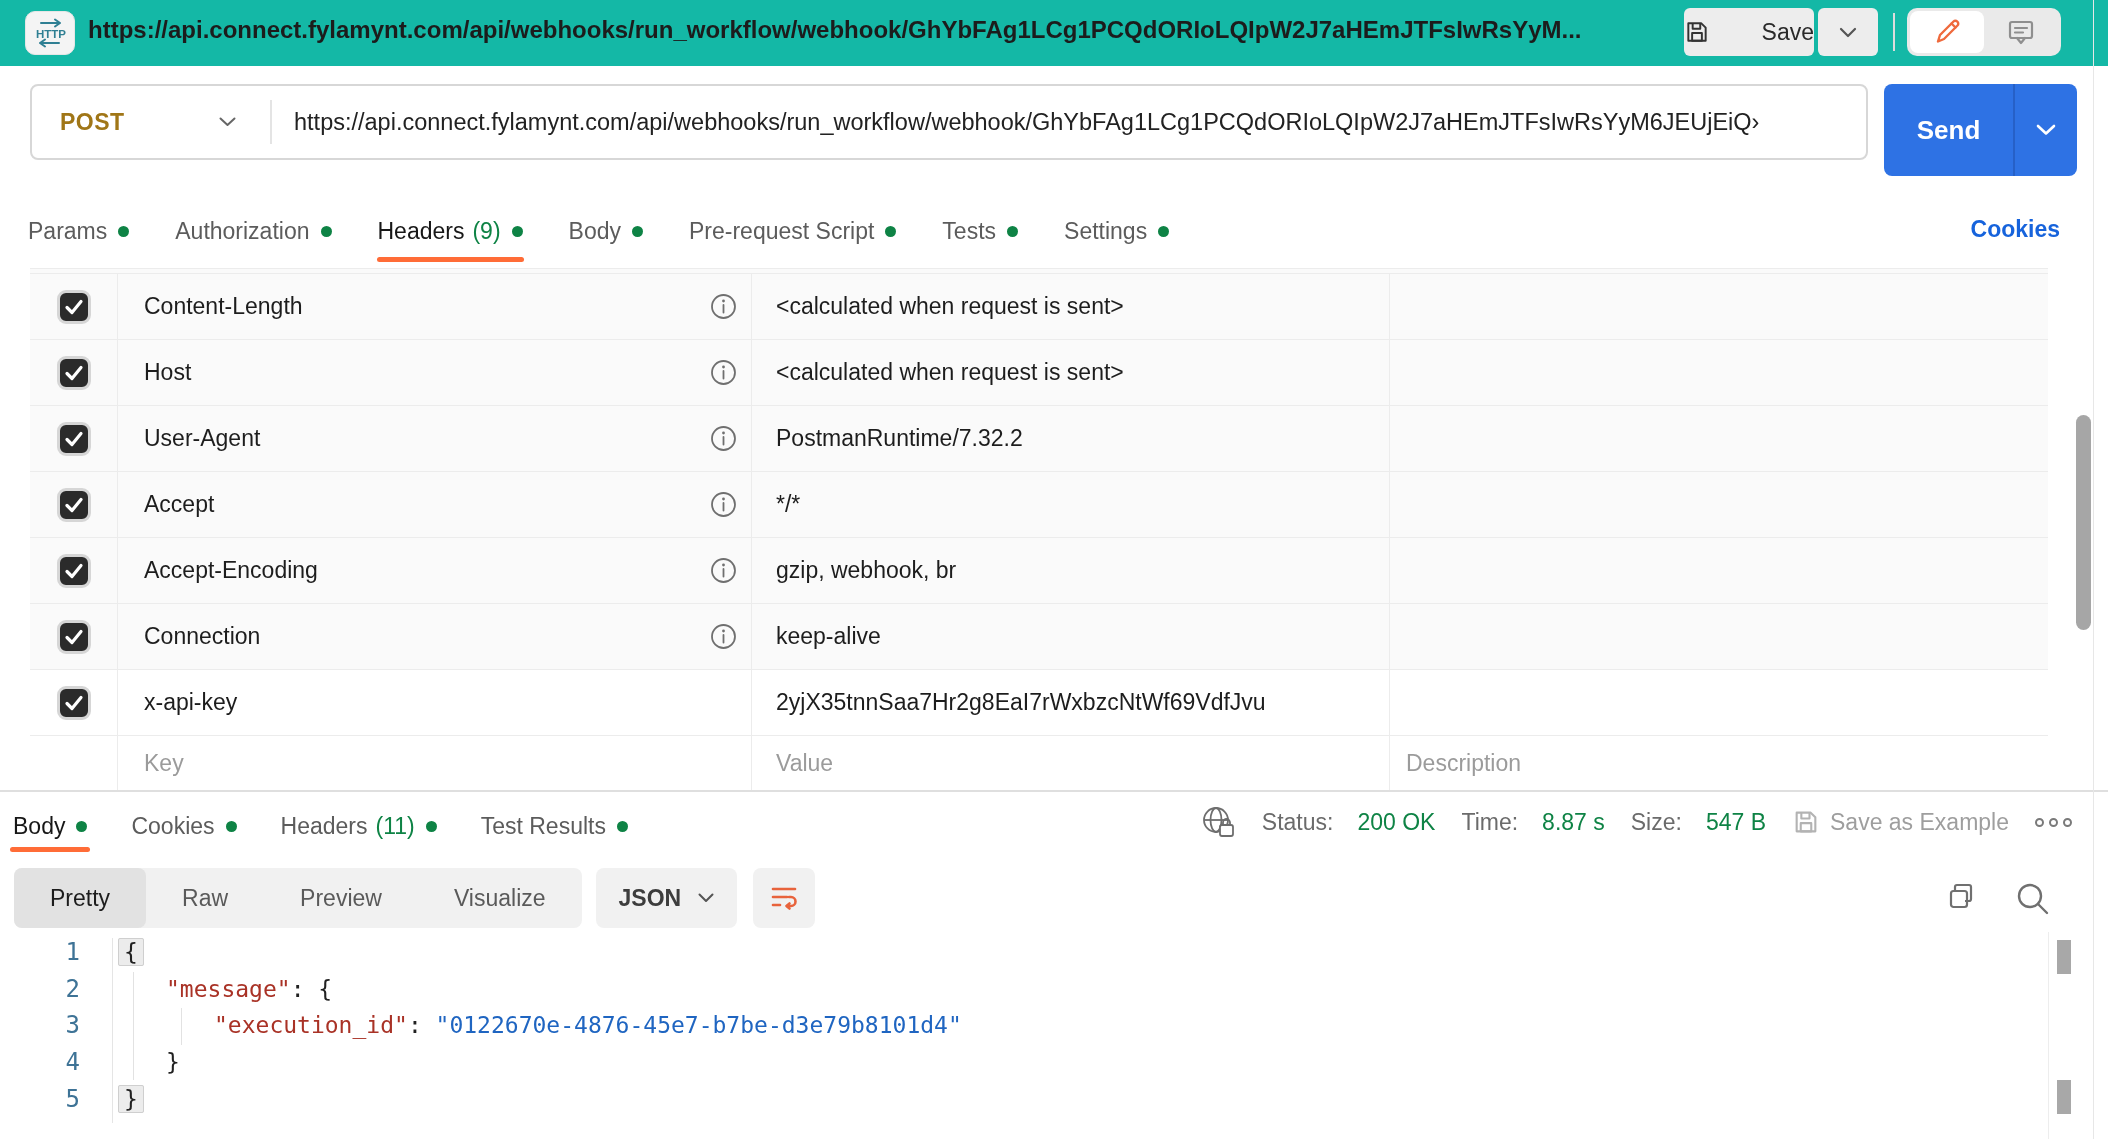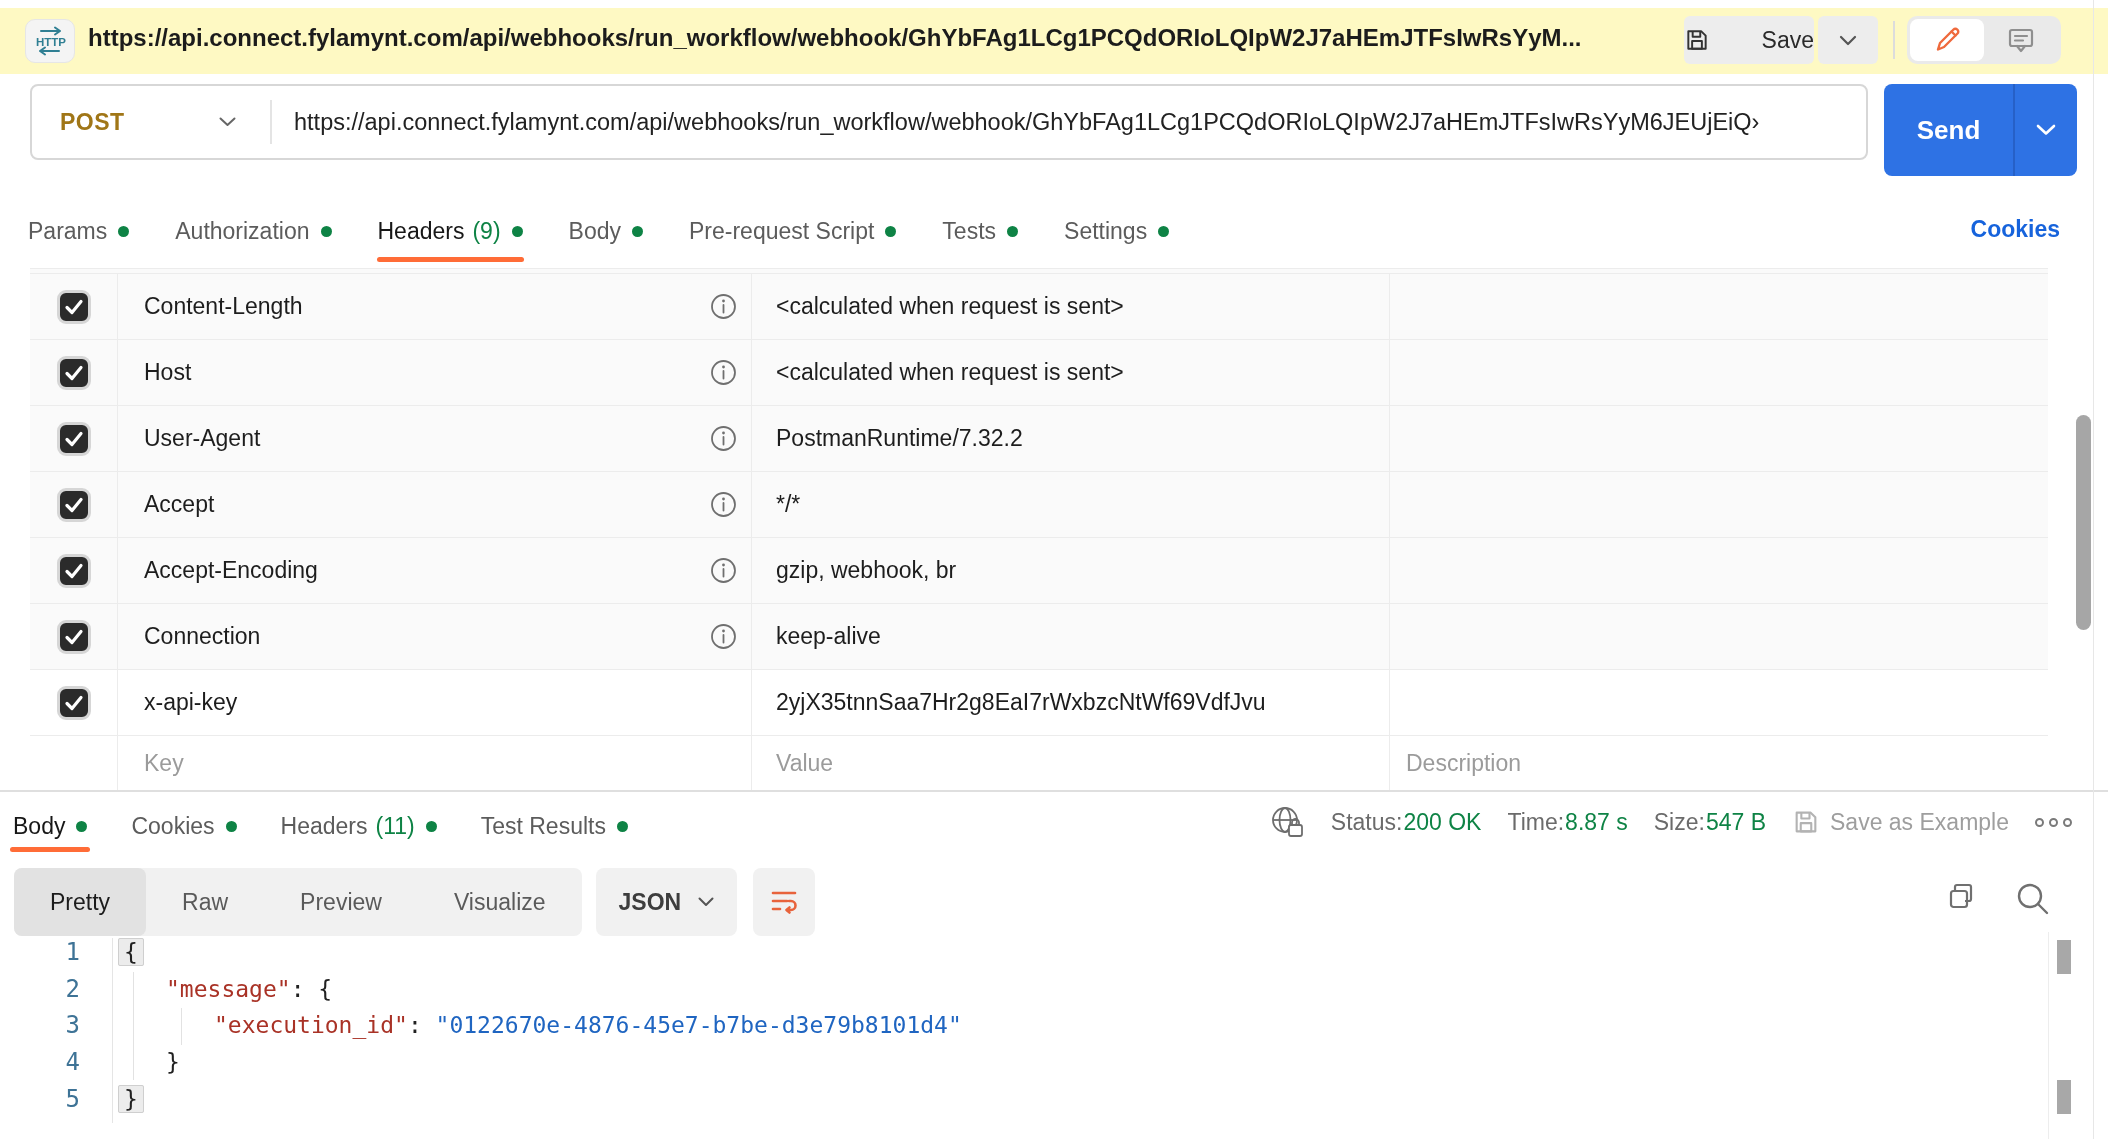--- a/index.html
+++ b/index.html
@@ -5,21 +5,21 @@
   :root{
     --orange:#FF6C37; --post:#A07617; --green:#0E8345; --link:#1663DC;
     --send:#2E72E4; --lineno:#3E7396; --key:#A93226; --str:#1F65C1;
   }
   *{box-sizing:border-box;}
   html,body{margin:0;padding:0;}
   body{width:2108px;height:1139px;background:#fff;font-family:"Liberation Sans",sans-serif;color:#212121;overflow:hidden;}
   .app{position:relative;width:2108px;height:1139px;}
 
   
-  .topbar{position:absolute;left:0;top:8px;width:2108px;height:66px;background:#fef9c3;}
+  .topbar{position:absolute;left:0;top:0;width:2108px;height:66px;background:#14b8a6;}
   .http-badge{position:absolute;left:25px;top:11px;width:50px;height:44px;background:#f4f4f4;border:1px solid #e6e6e6;border-radius:10px;display:flex;align-items:center;justify-content:center;}
   .doc-title{position:absolute;left:88px;top:16px;width:1560px;font-size:24px;font-weight:bold;color:#1c1c1c;white-space:nowrap;overflow:hidden;}
   .save-main{position:absolute;left:1684px;top:8px;width:130px;height:48px;background:#ededed;border-radius:6px;display:flex;align-items:center;justify-content:space-between;gap:11px;font-size:23px;color:#2a2a2a;}
   .save-chev{position:absolute;left:1818px;top:8px;width:60px;height:48px;background:#ededed;border-radius:6px;display:flex;align-items:center;justify-content:center;}
   .top-div{position:absolute;left:1893px;top:13px;width:2px;height:38px;background:#dcdcdc;}
   .icon-group{position:absolute;left:1907px;top:8px;width:154px;height:48px;background:#eaeaea;border-radius:10px;display:flex;align-items:center;padding:3px;}
   .pencil-box{width:74px;height:42px;background:#fff;border-radius:8px;display:flex;align-items:center;justify-content:center;}
   .comment-box{width:74px;height:42px;display:flex;align-items:center;justify-content:center;}
   .win-edge{position:absolute;left:2093px;top:0;width:1px;height:1139px;background:#e7e7e7;}
 
@@ -58,27 +58,27 @@
   .info{position:absolute;right:14px;top:50%;margin-top:-14px;width:27px;height:27px;}
   .tbl-scrollbar{position:absolute;left:2076px;top:415px;width:15px;height:215px;border-radius:8px;background:#a6a6a6;}
 
   
   .resp{position:absolute;left:0;top:790px;width:2108px;height:349px;background:#fff;border-top:2px solid #dfdfdf;}
   .resp-tabs{position:absolute;left:13px;top:8px;height:52px;display:flex;gap:44px;align-items:center;}
   .rtab{position:relative;height:52px;display:flex;align-items:center;font-size:23px;color:#5c5c5c;}
   .rtab.active{color:#171717;}
   .rtab.active::after{content:"";position:absolute;left:-3px;right:-3px;bottom:0;height:5px;background:var(--orange);border-radius:3px;}
   .resp-meta{position:absolute;right:36px;top:0;height:60px;display:flex;align-items:center;gap:26px;font-size:23px;color:#6b6b6b;}
-  .meta-item{display:flex;align-items:center;gap:1px;white-space:nowrap;text-align:center;}
+  .meta-item{display:flex;align-items:center;gap:24px;white-space:nowrap;text-align:center;}
   .meta-val{color:var(--green);}
   .save-example{display:flex;align-items:center;gap:10px;color:#9e9e9e;}
   .ooo{display:flex;align-items:center;gap:5px;}
   .ooo i{width:9px;height:9px;border:2.5px solid #7a7a7a;border-radius:50%;display:block;}
 
-  .view-bar{position:absolute;left:14px;top:76px;height:68px;display:flex;align-items:stretch;}
+  .view-bar{position:absolute;left:14px;top:76px;height:60px;display:flex;align-items:stretch;}
   .seg{display:flex;background:#f1f1f1;border-radius:8px;}
   .seg-item{display:flex;align-items:center;padding:0 36px;font-size:23px;color:#5a5a5a;border-radius:8px;}
   .seg-item.active{background:#e2e2e2;color:#1c1c1c;}
   .json-btn{margin-left:14px;display:flex;align-items:center;gap:17px;padding:0 23px;background:#f1f1f1;border-radius:8px;font-size:23px;font-weight:bold;color:#3d3d3d;}
   .wrap-btn{margin-left:16px;width:62px;background:#f1f1f1;border-radius:8px;display:flex;align-items:center;justify-content:center;}
   .copy-btn{position:absolute;left:1938px;top:84px;width:46px;height:46px;display:flex;align-items:center;justify-content:center;}
   .search-btn{position:absolute;left:2010px;top:84px;width:46px;height:46px;display:flex;align-items:center;justify-content:center;}
 
   
   .code{position:absolute;left:0;top:142px;width:2048px;font-family:"DejaVu Sans Mono",monospace;font-size:23px;}

